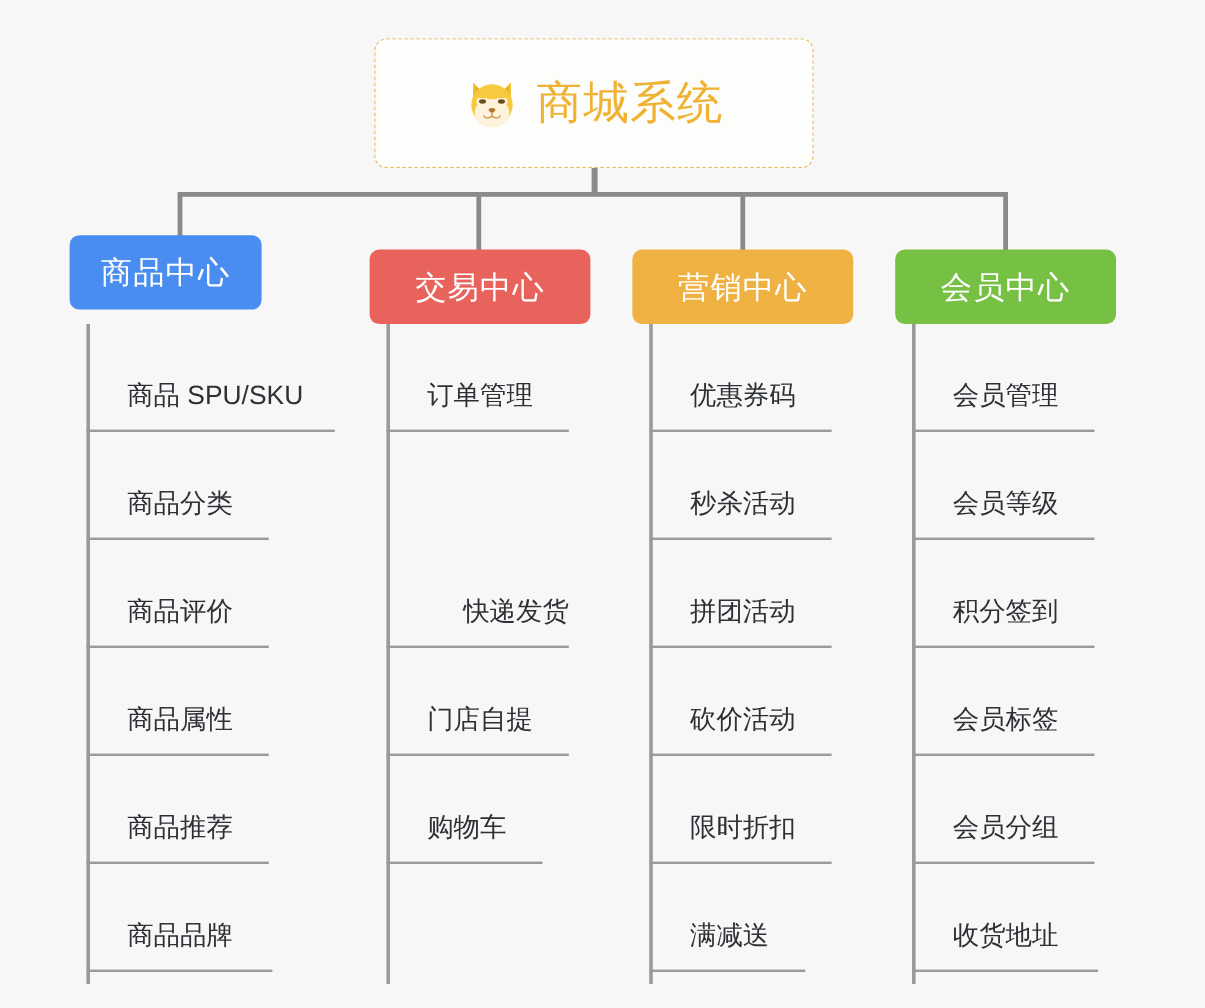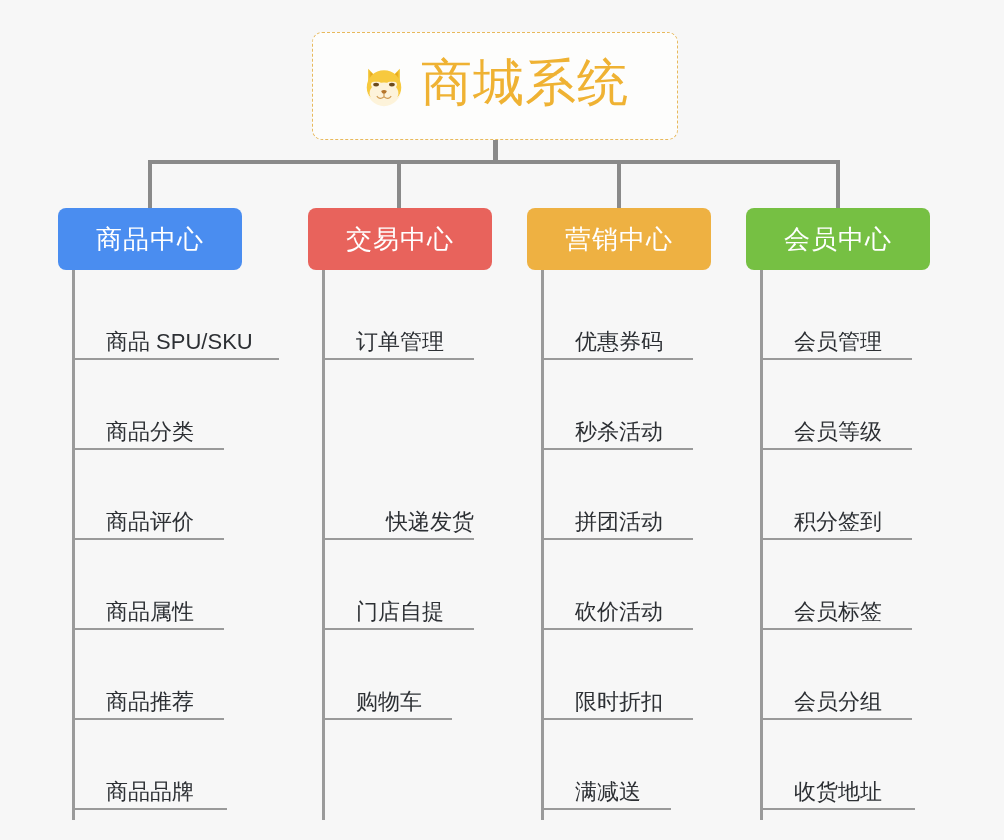--- a/index.html
+++ b/index.html
@@ -30,25 +30,24 @@
     border: 1px dashed #e8b95c;
     border-radius: 10px;
     box-sizing: border-box;
     display: flex;
     align-items: center;
     justify-content: center;
     gap: 14px;
   }
   .root-title {
     color: #efb233;
-    font-size: 51px;
+    font-size: 38px;
     line-height: 1;
     letter-spacing: 1px;
     white-space: nowrap;
-    font-family: Liberation Mono, monospace;
   }
   .shiba {
     width: 46px;
     height: 46px;
     flex: none;
     display: block;
   }
 
   
   .line {
@@ -80,21 +79,21 @@
     background: #9a9a9a;
   }
   .item {
     position: absolute;
     height: 90px;
     box-sizing: border-box;
     display: flex;
     align-items: flex-end;
     justify-content: flex-start;
     padding-left: 34px;
-    padding-bottom: 4px;
+    padding-bottom: 16px;
     border-bottom: 2px solid #9a9a9a;
   }
   .item-label {
     color: #2d3034;
     font-size: 22px;
     line-height: 1.15;
     white-space: nowrap;
   }
 </style>
 </head>
@@ -125,21 +124,21 @@
     <span class="root-title" style="color: rgb(239, 178, 51);">商城系统</span>
   </div>
 
   <div class="line v-line" style="left: 493px; top: 140px; width: 5px; height: 22px; background: rgb(138, 138, 138);"></div>
   <div class="line h-line" style="left: 150px; top: 160px; width: 690px; height: 4px; background: rgb(138, 138, 138);"></div>
   <div class="line v-line" style="left: 148px; top: 160px; height: 50px; background: rgb(138, 138, 138);"></div>
   <div class="line v-line" style="left: 397px; top: 160px; height: 50px; background: rgb(138, 138, 138);"></div>
   <div class="line v-line" style="left: 617px; top: 160px; height: 50px; background: rgb(138, 138, 138);"></div>
   <div class="line v-line" style="left: 836px; top: 160px; height: 50px; background: rgb(138, 138, 138);"></div>
 
-  <div class="cat-box" style="left: 58px; top: 208px; width: 184px; background: rgb(74, 141, 240);">
+  <div class="cat-box" style="left: 58px; top: 196px; width: 160px; background: rgb(74, 141, 240);">
     <span>商品中心</span>
   </div>
   <div class="col-spine" style="left:72px; top:270px; height:550px;"></div>
 
   <div class="item" style="left:72px; top:270px; width:207px;">
     <span class="item-label">商品 SPU/SKU</span>
   </div>
   <div class="item" style="left:72px; top:360px; width:152px;">
     <span class="item-label">商品分类</span>
   </div>

